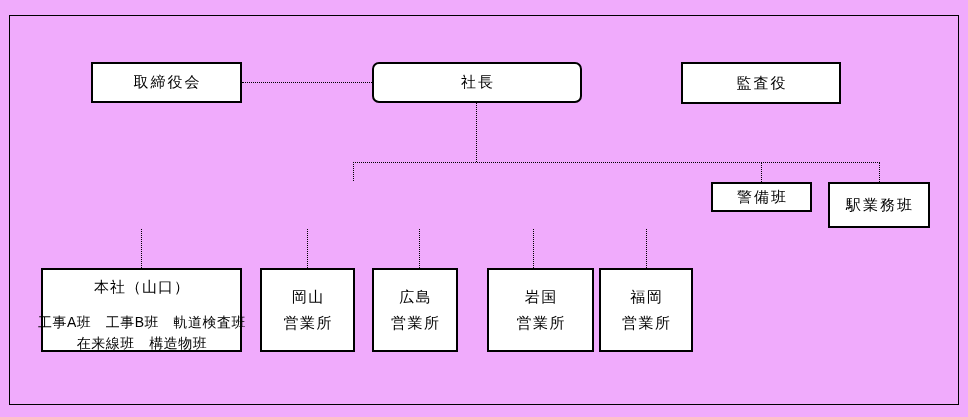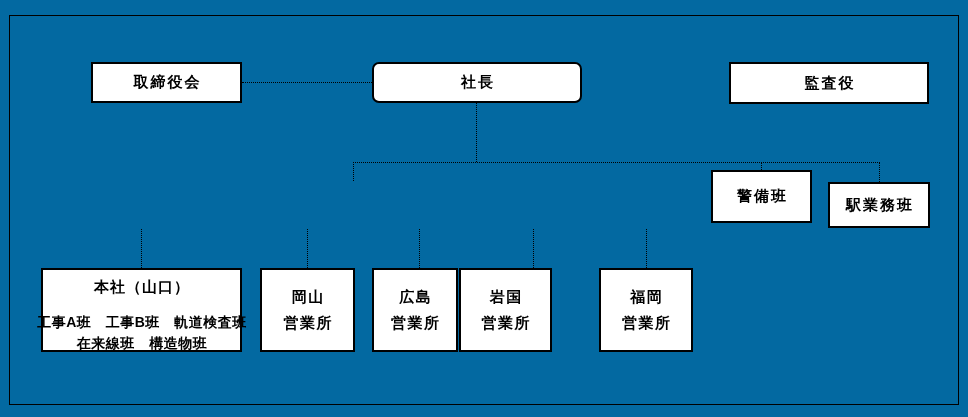--- a/index.html
+++ b/index.html
@@ -4,25 +4,24 @@
 <style>
   html, body {
     margin: 0;
     padding: 0;
     background: #ffffff;
   }
   .canvas {
     position: relative;
     width: 968px;
     height: 417px;
-    background: #0369a1;
+    background: #f0abfc;
     font-family: "Liberation Sans", "DejaVu Sans", sans-serif;
     color: #000000;
     overflow: hidden;
-    font-weight: bold;
   }
   .outer-frame {
     position: absolute;
     left: 9px;
     top: 15px;
     width: 950px;
     height: 390px;
     border: 1.5px solid #000000;
     box-sizing: border-box;
   }
@@ -35,34 +34,34 @@
     align-items: center;
     justify-content: center;
     font-size: 15px;
     letter-spacing: 2px;
     text-indent: 2px;
     white-space: nowrap;
   }
   
   .node-board      { left: 91px;  top: 62px;  width: 151px; height: 41px; }
   .node-president  { left: 372px; top: 62px;  width: 210px; height: 41px; border-radius: 7px; }
-  .node-auditor    { left: 729px; top: 62px;  width: 200px; height: 42px; }
+  .node-auditor    { left: 681px; top: 62px;  width: 160px; height: 42px; }
   
   .node-track      { left: 41px;  top: 181px; width: 652px; height: 48px; }
-  .node-security   { left: 711px; top: 170px; width: 101px; height: 53px; }
+  .node-security   { left: 711px; top: 182px; width: 101px; height: 30px; }
   .node-station    { left: 828px; top: 182px; width: 102px; height: 46px; text-align: center; }
   
   .node-hq         { left: 41px;  top: 268px; width: 201px; height: 84px;
                      flex-direction: column; justify-content: flex-start;
                      padding-top: 6px; letter-spacing: 1px; text-indent: 1px; }
   .node-office     { top: 268px; width: 95px; height: 84px;
                      flex-direction: column; line-height: 26px; letter-spacing: 1.5px; text-indent: 1.5px; }
   .node-okayama    { left: 260px; width: 95px; }
   .node-hiroshima  { left: 372px; width: 86px; }
-  .node-iwakuni    { left: 459px; width: 93px; }
+  .node-iwakuni    { left: 487px; width: 107px; }
   .node-fukuoka    { left: 599px; width: 94px; }
 
   .hq-title {
     font-size: 15px;
     line-height: 22px;
     margin-bottom: 14px;
   }
   .hq-sub {
     font-size: 14px;
     line-height: 21px;

